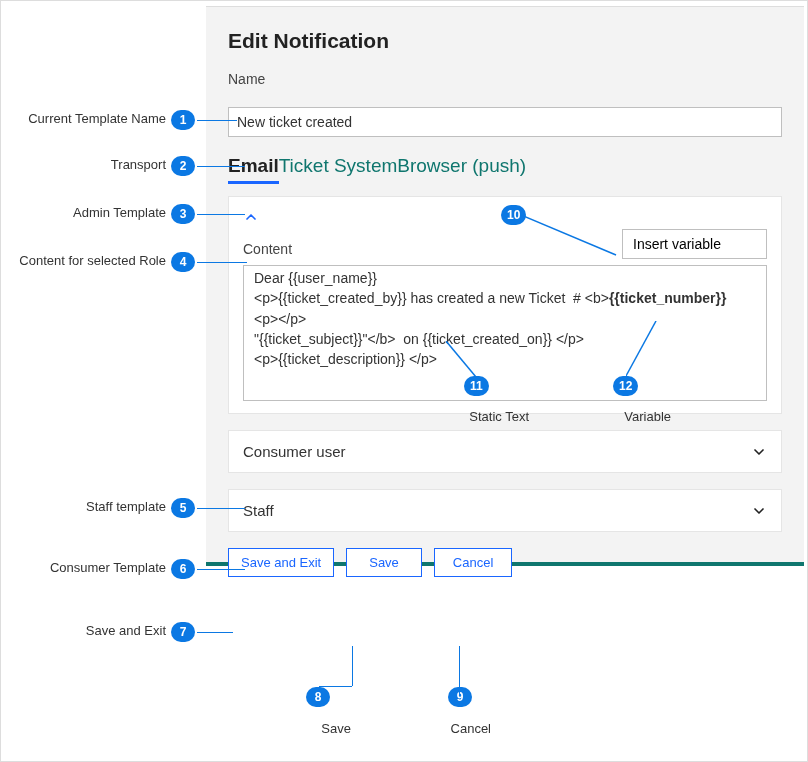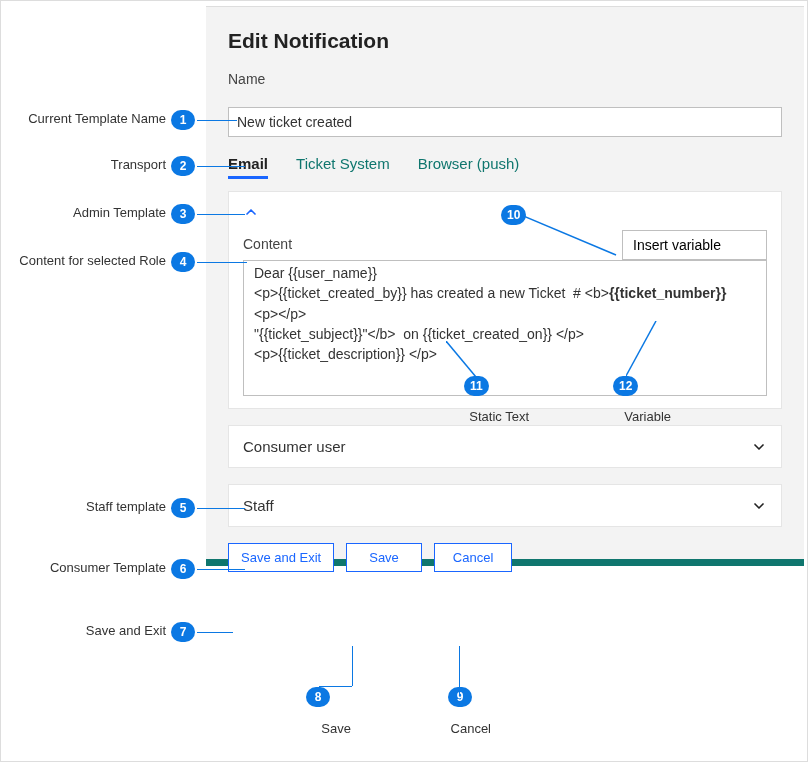--- a/index.html
+++ b/index.html
@@ -1,28 +1,28 @@
 <!DOCTYPE html>
 <html><head>
 <meta charset="utf-8">
 <style>
 html,body{margin:0;padding:0;font-family:"Segoe UI",Arial,sans-serif;font-size:14px;color:#333;background:#fff}
 .stage{position:relative;width:808px;height:762px;border:1px solid #ddd;box-sizing:border-box}
-.panel{position:absolute;left:205px;top:5px;width:598px;height:560px;background:#f3f3f3;border-top:1px solid #ddd;border-bottom:7px solid #0f766e;box-sizing:border-box;padding:22px 22px 10px 22px}
+.panel{position:absolute;left:205px;top:5px;width:598px;height:560px;background:#f3f3f3;border-top:1px solid #ddd;border-bottom:4px solid #0f766e;box-sizing:border-box;padding:22px 22px 10px 22px}
 .page-title{font-size:21px;font-weight:600;color:#222;margin-bottom:18px}
 .field-label{font-size:14px;color:#444;margin-bottom:20px}
 .text-input{width:100%;box-sizing:border-box;border:1px solid #bfbfbf;background:#fff;padding:6px 8px;font-size:14px;font-family:inherit;color:#333}
-.tabs{display:flex;gap:28px;margin-top:14px;margin-bottom:12px;font-size:15px}
+.tabs{display:flex;margin-top:14px;margin-bottom:12px;font-size:19px}
 .tab{cursor:pointer;padding:4px 0;color:#0f766e}
 .tab.active{font-weight:600;color:#222;border-bottom:3px solid #1a66ff}
 .accordion{background:#fff;border:1px solid #e5e5e5;width:100%;box-sizing:border-box;padding:12px 14px;margin-bottom:16px}
 .acc-head{display:flex;align-items:center;justify-content:space-between;cursor:pointer}
 .acc-title{font-size:15px;color:#333}
 .chev{width:16px;height:16px;flex:none}
-.insert-row{display:flex;align-items:flex-end;justify-content:space-between;margin-top:4px}
+.insert-row{display:flex;align-items:flex-start;justify-content:space-between;margin-top:4px}
 .insert-btn{border:1px solid #bfbfbf;background:#fff;padding:6px 10px;font-size:14px;cursor:pointer;font-family:inherit;width:145px;text-align:left}
 .content-label{margin-top:12px;margin-bottom:8px;color:#444}
 .content-box{border:1px solid #bfbfbf;background:#fff;padding:2px 10px;min-height:130px;font-size:14px;line-height:1.45;color:#333;white-space:pre-wrap}
 .content-box b{font-weight:700}
 .var{color:#333}
 .btn-row{display:flex;gap:12px;margin-top:8px}
 .btn{border:1px solid #1a66ff;background:#fff;color:#1a66ff;font-size:13px;padding:6px 12px;cursor:pointer;font-family:inherit}
 
 .ann-label{position:absolute;font-size:13px;color:#333;text-align:right}
 .ann-label.center{text-align:right}

